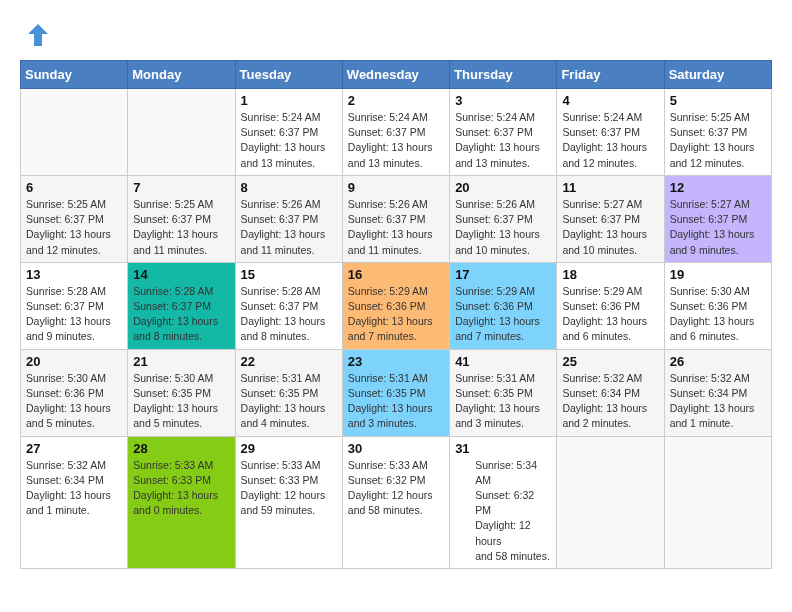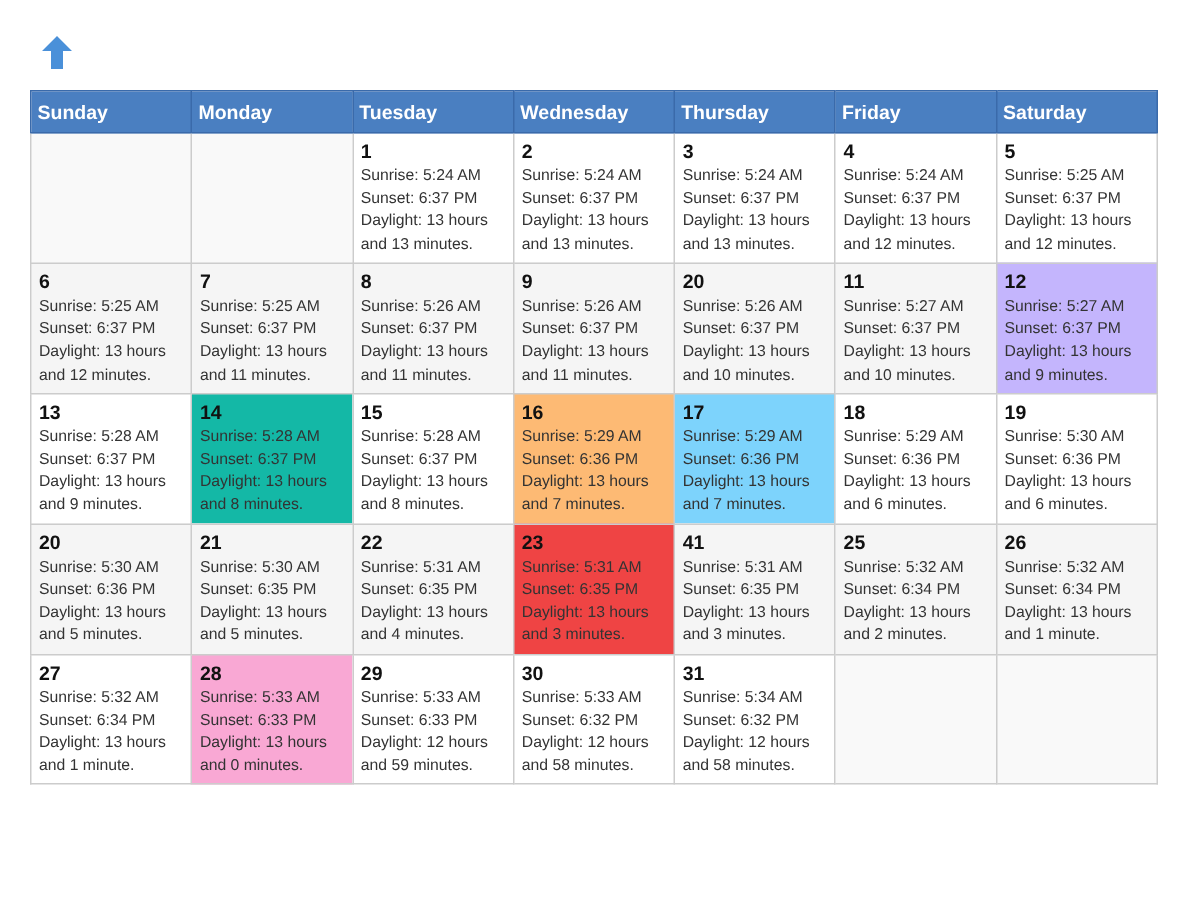--- a/index.html
+++ b/index.html
@@ -283,21 +283,21 @@
 Daylight: 13 hours
 and 5 minutes.</div>
         </td>
         <td style="background: rgb(245, 245, 245);">
           <span class="day-number">22</span>
           <div class="day-info" style="white-space: pre-line;">Sunrise: 5:31 AM
 Sunset: 6:35 PM
 Daylight: 13 hours
 and 4 minutes.</div>
         </td>
-        <td style="background: #ef4444;">
+        <td style="background: #7dd3fc;">
           <span class="day-number">23</span>
           <div class="day-info" style="white-space: pre-line;">Sunrise: 5:31 AM
 Sunset: 6:35 PM
 Daylight: 13 hours
 and 3 minutes.</div>
         </td>
         <td style="background: rgb(245, 245, 245);">
           <span class="day-number">41</span>
           <div class="day-info" style="white-space: pre-line;">Sunrise: 5:31 AM
 Sunset: 6:35 PM
@@ -320,21 +320,21 @@
         </td>
       </tr>
       <tr>
         <td style="background: rgb(255, 255, 255);">
           <span class="day-number">27</span>
           <div class="day-info" style="white-space: pre-line;">Sunrise: 5:32 AM
 Sunset: 6:34 PM
 Daylight: 13 hours
 and 1 minute.</div>
         </td>
-        <td style="background: #f9a8d4;">
+        <td style="background: #84cc16;">
           <span class="day-number">28</span>
           <div class="day-info" style="white-space: pre-line;">Sunrise: 5:33 AM
 Sunset: 6:33 PM
 Daylight: 13 hours
 and 0 minutes.</div>
         </td>
         <td style="background: rgb(255, 255, 255);">
           <span class="day-number">29</span>
           <div class="day-info" style="white-space: pre-line;">Sunrise: 5:33 AM
 Sunset: 6:33 PM
@@ -343,21 +343,21 @@
         </td>
         <td style="background: rgb(255, 255, 255);">
           <span class="day-number">30</span>
           <div class="day-info" style="white-space: pre-line;">Sunrise: 5:33 AM
 Sunset: 6:32 PM
 Daylight: 12 hours
 and 58 minutes.</div>
         </td>
         <td style="background: rgb(255, 255, 255);">
           <span class="day-number">31</span>
-          <div class="day-info" style="white-space: pre-line;">Sunrise: 5:34 AM
+          <div class="day-info" style="white-space: pre-line; margin-left: 20px;">Sunrise: 5:34 AM
 Sunset: 6:32 PM
 Daylight: 12 hours
 and 58 minutes.</div>
         </td>
         <td class="empty-cell"></td>
         <td class="empty-cell"></td>
       </tr>
     </tbody>
 </table>
 

